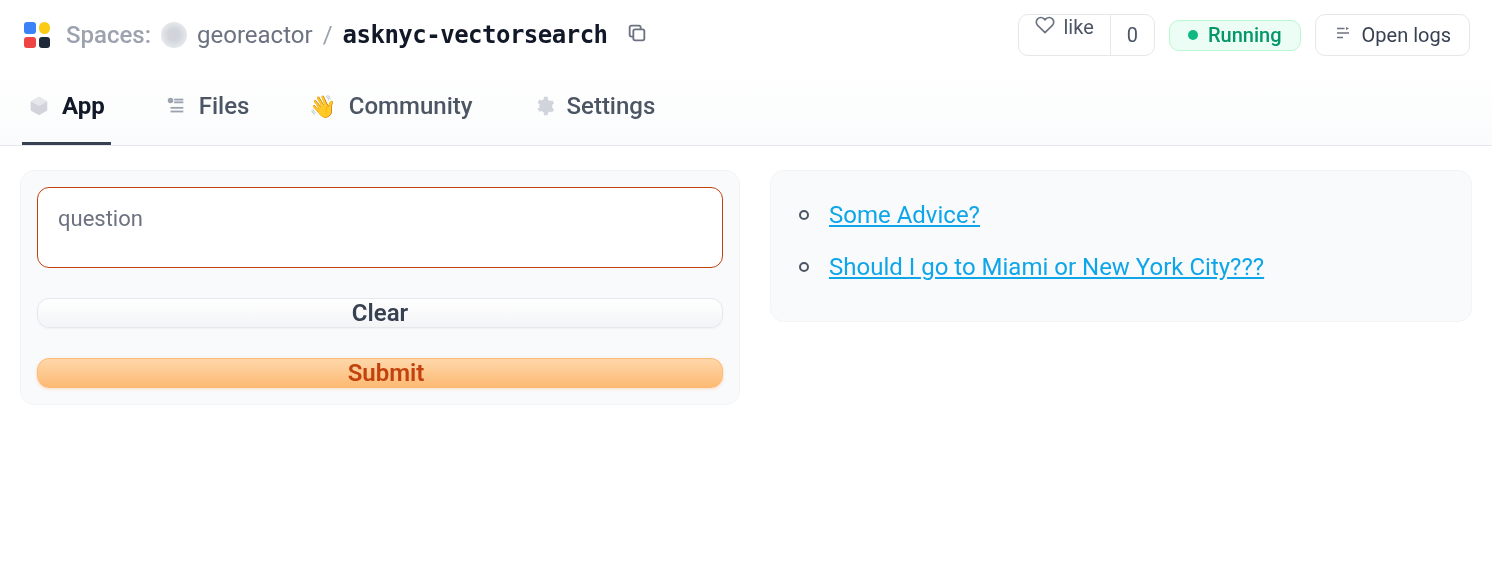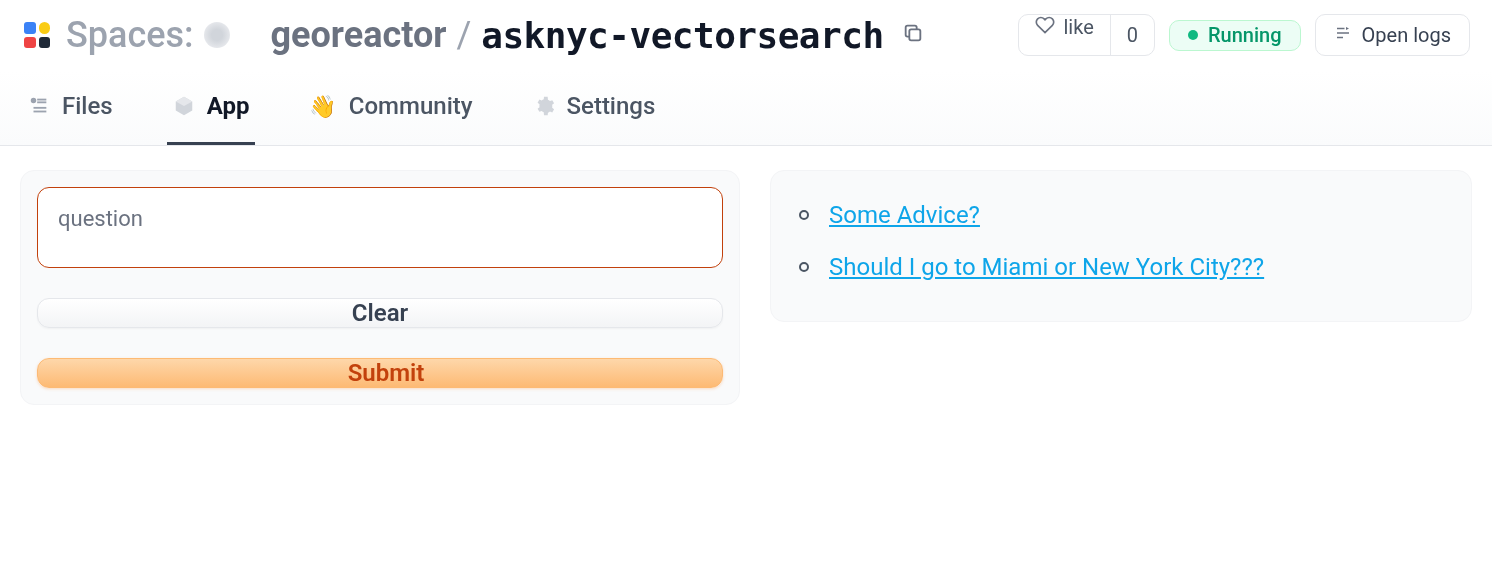--- a/index.html
+++ b/index.html
@@ -29,30 +29,30 @@
   .logo .sq { border-radius: 3px; }
   .logo .a { background: #3b82f6; }
   .logo .b { background: #facc15; border-radius: 50%; }
   .logo .c { background: #ef4444; }
   .logo .d { background: #1f2937; }
 
   .breadcrumb {
     display: flex;
     align-items: center;
     gap: 10px;
-    font-size: 36px;
+    font-size: 24px;
     color: #9ca3af;
   }
   .breadcrumb .spaces-label { color: #9ca3af; font-weight: 500; }
   .breadcrumb .avatar {
     width: 26px; height: 26px; border-radius: 50%;
     background: radial-gradient(circle, #d1d5db 30%, #e5e7eb 70%);
     display:inline-block;
   }
-  .breadcrumb .owner { color: #6b7280; font-weight: 700; cursor: pointer; margin-left: 31px; }
+  .breadcrumb .owner { color: #6b7280; font-weight: 400; cursor: pointer; }
   .breadcrumb .slash { color: #9ca3af; }
   .breadcrumb .repo { color: #111827; font-weight: 700; cursor: pointer; font-family: ui-monospace, Menlo, Consolas, monospace; letter-spacing: -0.5px; }
 
   .copy-icon { color: #6b7280; cursor: pointer; padding: 4px; }
   .copy-icon svg { width: 22px; height: 22px; }
 
   .spacer { flex: 1; }
 
   .pill-group {
     display: flex;
@@ -276,41 +276,41 @@
         <line x1="4" y1="12" x2="20" y2="12"></line>
         <line x1="4" y1="18" x2="12" y2="18"></line>
         <polyline points="16 4 20 6 16 8" fill="#6b7280" stroke="none"></polyline>
       </svg>
     </span>
     <span>Open logs</span>
   </div>
 </div>
 
 <div class="tabs-row">
+  <div class="tab active">
+    <span class="tab-icon">
+      <svg width="22" height="22" viewBox="0 0 24 24" fill="#d1d5db">
+        <path d="M12 2 L21 7 L21 17 L12 22 L3 17 L3 7 Z"></path>
+        <path d="M12 2 L21 7 L12 12 L3 7 Z" fill="#e5e7eb"></path>
+      </svg>
+    </span>
+    <span>App</span>
+  </div>
   <div class="tab">
     <span class="tab-icon">
       <svg width="22" height="22" viewBox="0 0 24 24" fill="none" stroke="#9ca3af" stroke-width="2">
         <circle cx="6" cy="6" r="2" fill="#9ca3af"></circle>
         <line x1="10" y1="5" x2="20" y2="5"></line>
         <line x1="10" y1="8" x2="20" y2="8"></line>
         <line x1="6" y1="14" x2="20" y2="14"></line>
         <line x1="6" y1="18" x2="20" y2="18"></line>
       </svg>
     </span>
     <span>Files</span>
   </div>
-  <div class="tab active">
-    <span class="tab-icon">
-      <svg width="22" height="22" viewBox="0 0 24 24" fill="#d1d5db">
-        <path d="M12 2 L21 7 L21 17 L12 22 L3 17 L3 7 Z"></path>
-        <path d="M12 2 L21 7 L12 12 L3 7 Z" fill="#e5e7eb"></path>
-      </svg>
-    </span>
-    <span>App</span>
-  </div>
   <div class="tab">
     <span class="emoji">👋</span>
     <span>Community</span>
   </div>
   <div class="tab">
     <span class="tab-icon">
       <svg width="22" height="22" viewBox="0 0 24 24" fill="#d1d5db">
         <path d="M12 8a4 4 0 1 0 0 8 4 4 0 0 0 0-8zm9 4a7.9 7.9 0 0 0-.1-1.3l2.1-1.6-2-3.5-2.5 1a8 8 0 0 0-2.2-1.3L16 2h-4l-.3 2.6a8 8 0 0 0-2.2 1.3l-2.5-1-2 3.5 2.1 1.6A7.9 7.9 0 0 0 7 12c0 .4 0 .9.1 1.3L5 14.9l2 3.5 2.5-1a8 8 0 0 0 2.2 1.3L12 22h4l.3-2.6a8 8 0 0 0 2.2-1.3l2.5 1 2-3.5-2.1-1.6c.1-.4.1-.9.1-1.3z"></path>
       </svg>
     </span>

